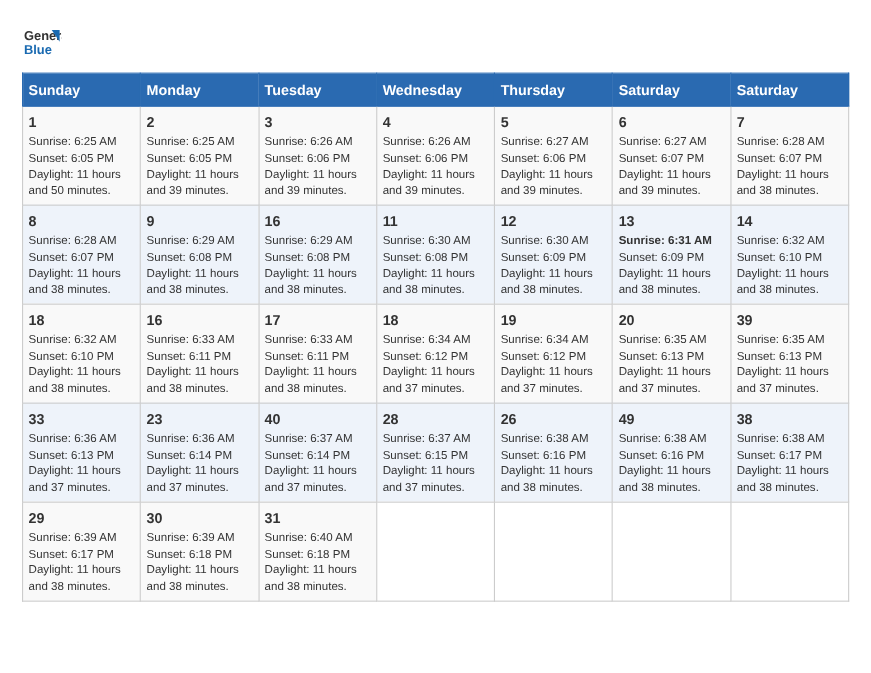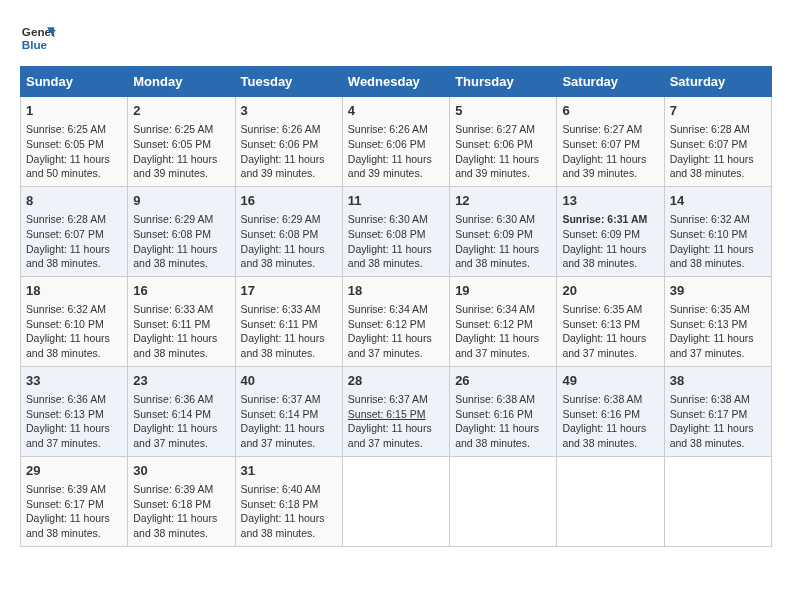--- a/index.html
+++ b/index.html
@@ -278,21 +278,21 @@
         <td>
           <span class="day-number">40</span>
           <span style="display: block;">Sunrise: 6:37 AM</span>
           <span style="display: block;">Sunset: 6:14 PM</span>
           <span style="display: block;">Daylight: 11 hours</span>
           <span style="display: block;">and 37 minutes.</span>
         </td>
         <td>
           <span class="day-number">28</span>
           <span style="display: block;">Sunrise: 6:37 AM</span>
-          <span style="display: block; text-decoration: underline;">Sunset: 6:15 PM</span>
+          <span style="display: block;">Sunset: 6:15 PM</span>
           <span style="display: block;">Daylight: 11 hours</span>
           <span style="display: block;">and 37 minutes.</span>
         </td>
         <td>
           <span class="day-number">26</span>
           <span style="display: block;">Sunrise: 6:38 AM</span>
           <span style="display: block;">Sunset: 6:16 PM</span>
           <span style="display: block;">Daylight: 11 hours</span>
           <span style="display: block;">and 38 minutes.</span>
         </td>

